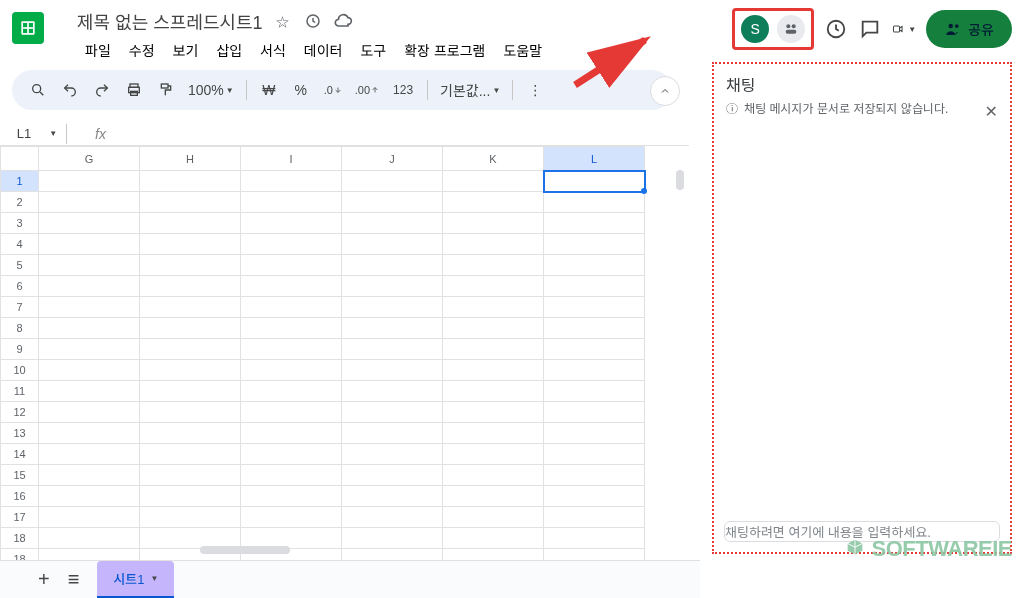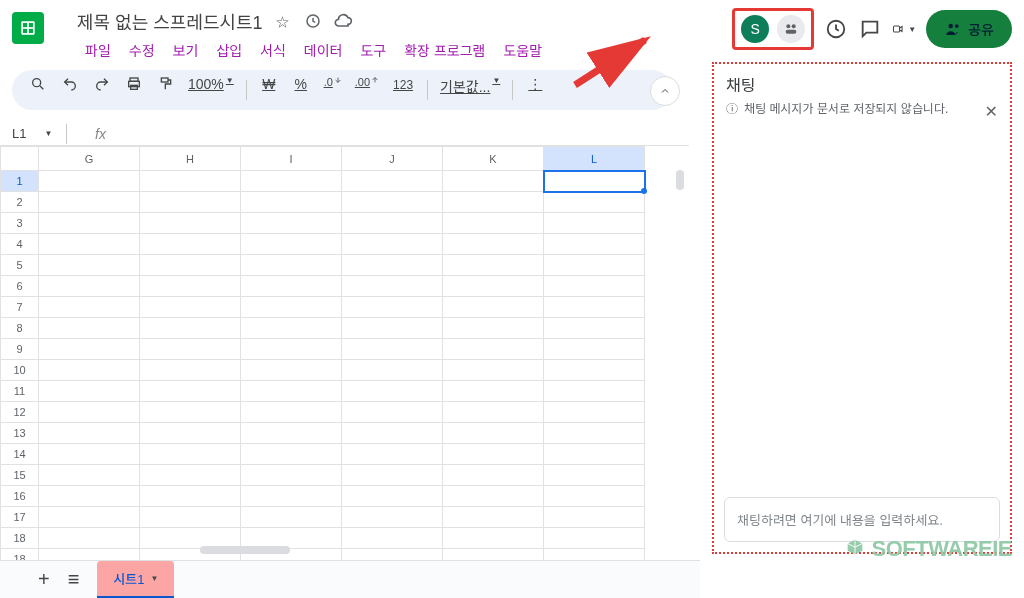--- a/index.html
+++ b/index.html
@@ -7,45 +7,45 @@
 
   
   .header { display: flex; align-items: flex-start; padding: 8px 12px 0 12px; }
   .logo { width: 32px; height: 32px; background: #00ac47; border-radius: 4px; display: flex; align-items: center; justify-content: center; margin-right: 10px; margin-top: 4px; flex-shrink: 0; }
   .logo svg { width: 20px; height: 20px; }
   .title-area { flex: 1; margin-left: 23px; }
   .title-row { display: flex; align-items: center; gap: 10px; }
   .doc-title { font-size: 18px; color: #444; }
   .icon-btn-sm { width: 20px; height: 20px; display: flex; align-items: center; justify-content: center; cursor: pointer; color: #5f6368; }
   .menu-row { display: flex; gap: 2px; margin-top: 2px; }
-  .menu-item { padding: 4px 8px; font-size: 14px; color: #a21caf; cursor: pointer; border-radius: 4px; }
+  .menu-item { padding: 4px 8px; font-size: 14px; color: #000000; cursor: pointer; border-radius: 4px; }
 
   .header-right { display: flex; align-items: center; gap: 10px; margin-left: auto; }
   .avatar-box { border: 3px solid #e53935; border-radius: 4px; padding: 4px 6px; display: flex; align-items: center; gap: 8px; }
   .avatar { width: 28px; height: 28px; border-radius: 50%; background: #0d7d5a; color: #fff; display: flex; align-items: center; justify-content: center; font-size: 14px; font-weight: 500; }
   .chat-icon-btn { width: 28px; height: 28px; border-radius: 50%; background: #e8eaed; display: flex; align-items: center; justify-content: center; color: #5f6368; }
   .hdr-icon { width: 24px; height: 24px; display: flex; align-items: center; justify-content: center; color: #444746; cursor: pointer; }
   .meet-btn { display: flex; align-items: center; gap: 2px; }
   .share-btn { background: #15803d; color: #001d35; border-radius: 20px; padding: 9px 18px; display: flex; align-items: center; gap: 6px; font-size: 14px; font-weight: 500; cursor: pointer; }
 
   
   .arrow { position: absolute; left: 565px; top: 30px; pointer-events: none; }
 
   
   .toolbar { display: flex; align-items: center; padding: 6px 12px; gap: 4px; margin-top: 6px; background:#edf2fa; border-radius: 24px; margin-left:12px; margin-right:12px; width: 660px; height:40px; }
-  .tb-btn { min-width: 28px; height: 28px; display: flex; align-items: flex-start; justify-content: center; color: #444746; cursor: pointer; border-radius: 4px; font-size: 14px; text-decoration: underline; }
+  .tb-btn { min-width: 28px; height: 28px; display: flex; align-items: center; justify-content: center; color: #444746; cursor: pointer; border-radius: 4px; font-size: 14px; }
   .tb-text { padding: 0 4px; font-size: 14px; white-space:nowrap; }
   .tb-sep { width: 1px; height: 20px; background: #c7c7c7; margin: 0 4px; }
   .pill-123 { border-radius: 10px; padding: 2px 6px; font-size: 12px; }
   .caret { font-size: 8px; margin-left: 2px; color:#444746; }
   .collapse { position:absolute; left:650px; top:76px; width:30px; height:30px; border:1px solid #dadce0; border-radius:50%; display:flex; align-items:center; justify-content:center; color:#444746; cursor:pointer; background:#fff;}
 
   
   .fxrow { display: flex; align-items: center; height: 24px; border-bottom: 1px solid #e0e0e0; padding-left: 12px; margin-top: 12px; width:689px;}
-  .namebox { width: 50px; font-size: 13px; display: flex; align-items: center; gap: 16px; }
+  .namebox { width: 50px; font-size: 13px; display: flex; align-items: center; gap: 16px; justify-content: center; }
   .fxlabel { color: #888; font-style: italic; margin-left: 24px; font-size:14px;}
 
   
   .grid-wrap { position: relative; width: 690px; }
   .grid { border-collapse: collapse; table-layout: fixed; }
   .grid th, .grid td { border: 1px solid #e1e1e1; font-size: 11px; }
   .colhead { background: #fff; text-align: center; color: #5f6368; height: 24px; width: 101px; font-weight: normal; }
   .colhead.sel { background: #d3e3fd; color: #0b57d0; }
   .rowhead { background: #fff; text-align: center; color: #5f6368; width: 38px; height: 21px; font-weight: normal; }
   .rowhead.sel { background: #d3e3fd; color: #0b57d0; }
@@ -53,30 +53,30 @@
   .cell.sel { outline: 2px solid #1a73e8; outline-offset: -1px; position: relative; }
   .cell.sel::after { content: ""; position: absolute; right: -3px; bottom: -3px; width: 6px; height: 6px; background: #1a73e8; border-radius: 50%; }
   .corner { background: #fff; width: 38px; }
 
   
   .chat-panel { position: absolute; right: 12px; top: 62px; width: 300px; height: 492px; border: 2px dotted #e53935; background: #fff; display:flex; flex-direction:column; }
   .chat-title { font-size: 16px; padding: 8px 12px 4px; color:#3c4043;}
   .chat-info { display: flex; align-items: flex-start; gap: 6px; padding: 0 12px 8px; color: #5f6368; font-size: 12px; line-height:1.5; }
   .chat-info .close { margin-left: auto; cursor:pointer; font-size:16px; }
   .chat-body { flex: 1; }
-  .chat-input { margin: 10px; border: 1px solid #dadce0; border-radius: 6px; padding: 12px; color: #80868b; font-size: 13px; }
+  .chat-input { margin: 10px; border: 1px solid #dadce0; border-radius: 6px; color: #80868b; font-size: 13px; }
 
   
   .watermark { position: absolute; right: 12px; bottom: 36px; color: #8bc7a4; font-size: 22px; font-weight: 700; letter-spacing: -0.5px; display:flex; align-items:center; gap:6px; opacity:0.9;}
   .watermark .wmicon { width:22px; height:22px; }
 
   
   .sheetbar { position: absolute; bottom: 0; left: 0; width: 700px; height: 38px; border-top: 1px solid #e0e0e0; display: flex; align-items: center; padding-left: 38px; gap: 18px; background:#f9fbfd; }
   .sheetbar .sb-btn { font-size: 20px; color: #444746; cursor:pointer; }
-  .sheet-tab { background: #fca5a5; padding: 8px 16px; border-radius: 4px 4px 0 0; color: #0b57d0; font-size: 13px; display:flex; align-items:center; gap:4px; border-bottom: 3px solid #0b57d0; font-weight:500;}
+  .sheet-tab { background: #c4b5fd; padding: 8px 16px; border-radius: 4px 4px 0 0; color: #0b57d0; font-size: 13px; display:flex; align-items:center; gap:4px; border-bottom: 3px solid #0b57d0; font-weight:500;}
 
   
   .hscroll { position:absolute; left:40px; bottom:40px; width:640px; height:12px; }
   .hscroll-thumb { position:absolute; left:160px; width:90px; height:8px; background:#dadce0; border-radius:4px; }
   .vscroll { position:absolute; left:676px; top:170px; width:12px; }
   .vscroll-thumb { width:8px; height:20px; background:#dadce0; border-radius:4px; }
 </style>
 </head>
 <body>
 

